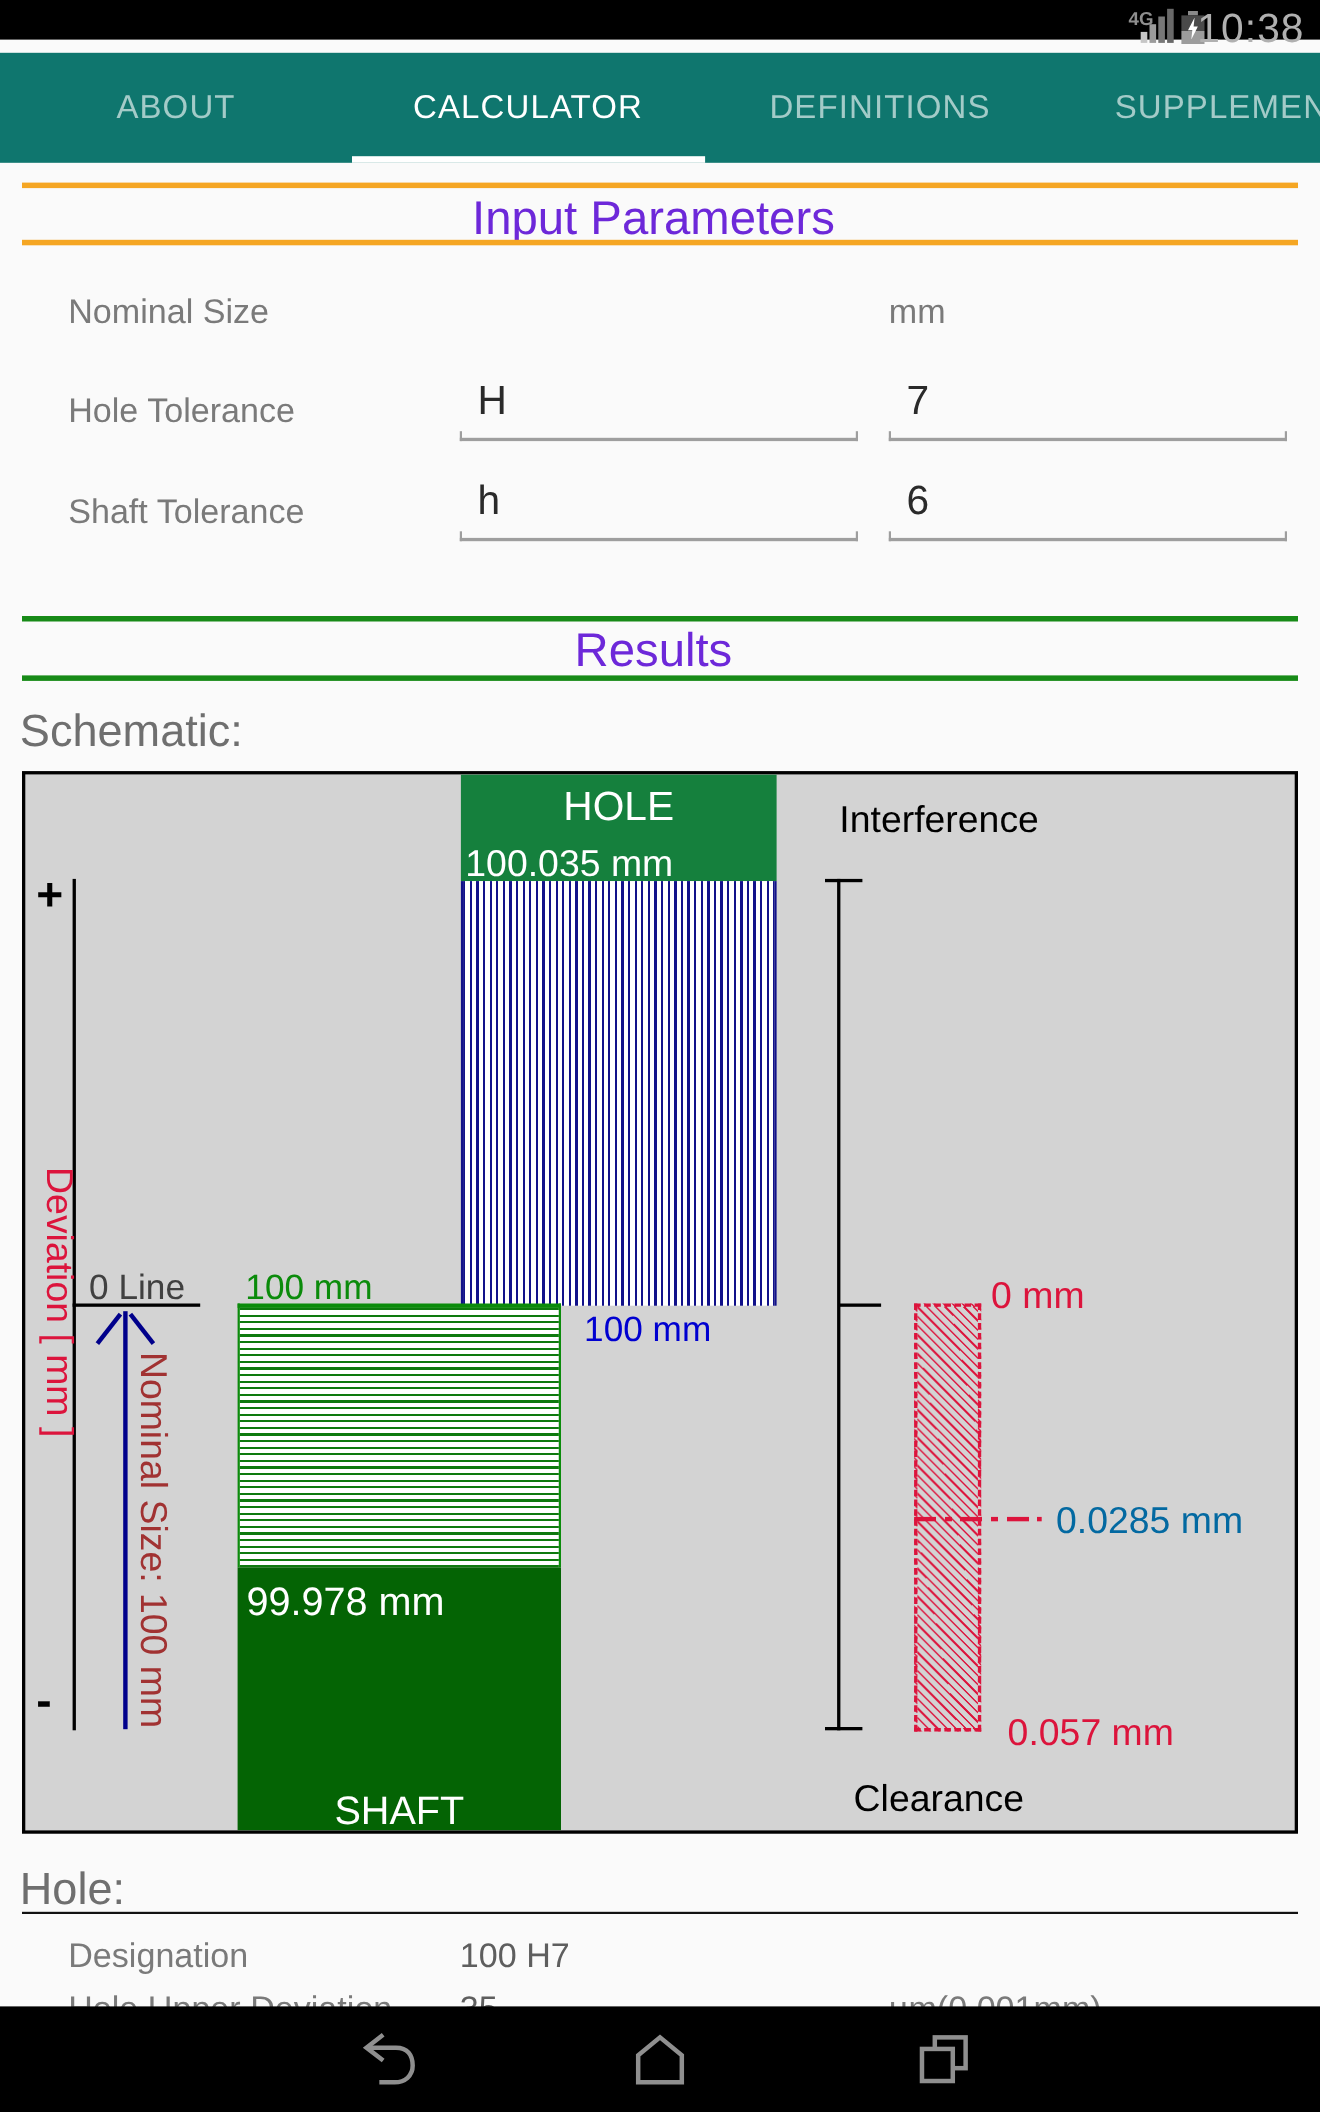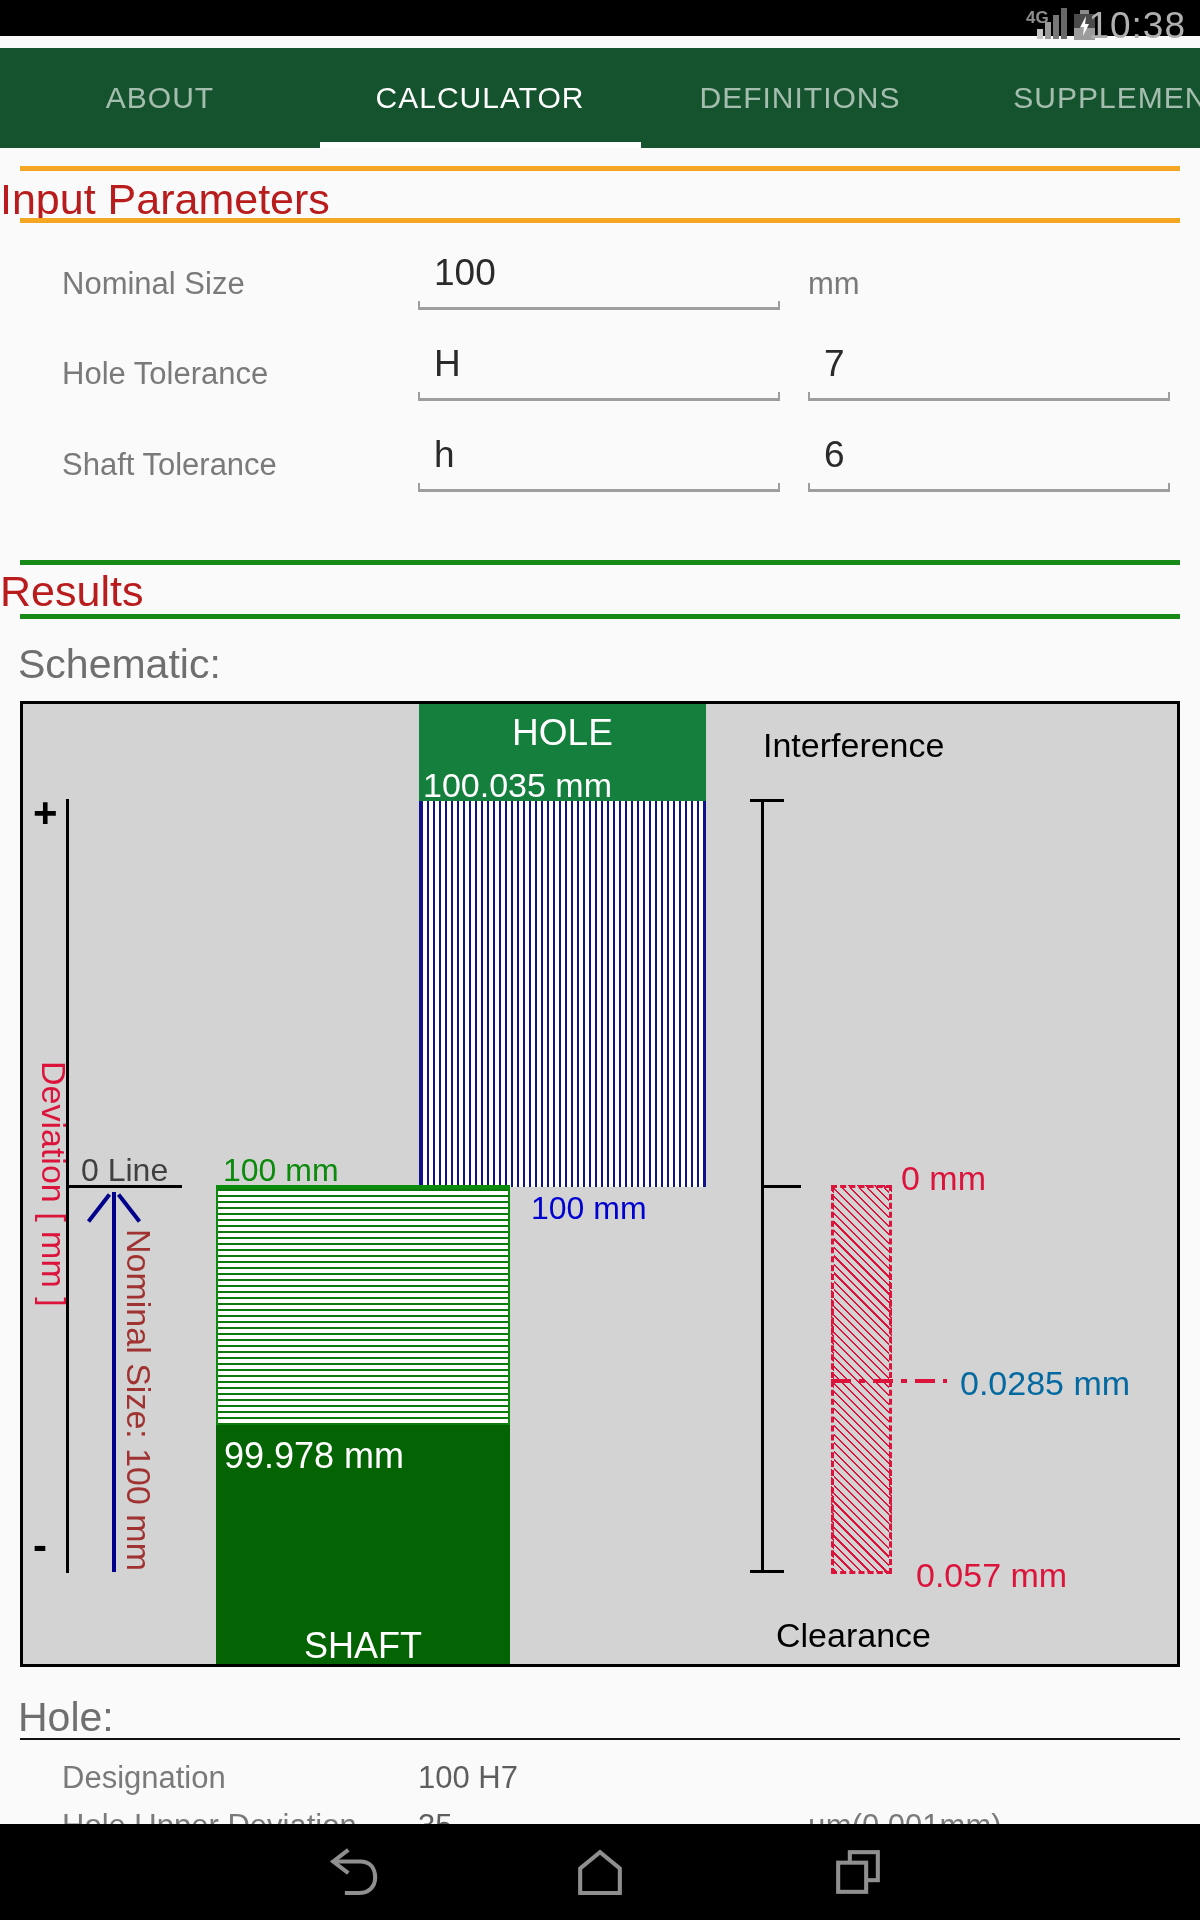--- a/index.html
+++ b/index.html
@@ -11,30 +11,30 @@
   .net-label{position:absolute;left:1026px;top:8px;font-size:17px;font-weight:bold;color:#8E8E8E;}
   .sig{position:absolute;left:1037px;top:8px;width:30px;height:31px;display:flex;align-items:flex-end;gap:2px;}
   .sig i{display:block;width:6px;}
   .batt{position:absolute;left:1074px;top:10px;width:21px;height:30px;}
   .batt .notch{position:absolute;left:6px;top:0;width:9px;height:4px;background:#8A8A8A;}
   .batt .body{position:absolute;left:0;top:4px;width:21px;height:26px;
               background:linear-gradient(#4A4A4A 0 55%,#9C9C9C 55% 100%);}
   .batt .bolt{position:absolute;left:3px;top:6px;width:15px;height:20px;background:#FFF;
               clip-path:polygon(60% 0,20% 58%,46% 58%,40% 100%,80% 40%,54% 40%);}
   
-  .tab-bar{position:absolute;left:0;top:48px;width:1200px;height:100px;background:#14532d;display:flex;overflow:hidden;}
+  .tab-bar{position:absolute;left:0;top:48px;width:1200px;height:100px;background:#0f766e;display:flex;overflow:hidden;}
   .tab{width:320px;flex:0 0 320px;display:flex;align-items:center;justify-content:center;
        font-size:30px;letter-spacing:1px;color:rgba(255,255,255,0.62);white-space:nowrap;position:relative;}
   .tab.active{color:#FFF;}
   .tab-underline{position:absolute;left:320px;top:142px;width:321px;height:6px;background:#FFF;}
   
   .rule{position:absolute;left:20px;width:1160px;height:5px;}
   .rule.orange{background:#F5A623;}
   .rule.green{background:#178A17;}
-  .sec-title{position:absolute;left:0;width:1188px;font-size:43px;font-weight:300;color:#b91c1c;}
+  .sec-title{position:absolute;left:0;width:1188px;text-align:center;font-size:43px;font-weight:300;color:#6d28d9;}
   .sub-head{position:absolute;left:18px;font-size:41px;color:#6F6F6F;}
   
   .lbl{position:absolute;left:18px;font-size:31px;color:#7A7A7A;margin-left:44px;}
   .field{position:absolute;height:58px;}
   .field .val{position:absolute;left:16px;top:0;font-size:37px;color:#2A2A2A;}
   .field .ul{position:absolute;left:0;bottom:0;width:100%;height:9px;box-sizing:border-box;
              border-bottom:3px solid #9E9E9E;border-left:2px solid #9E9E9E;border-right:2px solid #9E9E9E;}
   .unit{position:absolute;font-size:31px;color:#7A7A7A;}
   
   .panel{position:absolute;left:20px;top:701px;width:1160px;height:966px;background:#D3D3D3;
@@ -92,24 +92,20 @@
     <div class="tab">DEFINITIONS</div>
     <div class="tab">SUPPLEMENT</div>
   </div>
   <div class="tab-underline"></div>
 
   <div class="rule orange" style="top:166px"></div>
   <div class="sec-title" style="top:175px">Input Parameters</div>
   <div class="rule orange" style="top:218px"></div>
 
   <div class="lbl" style="top:266px">Nominal Size</div>
-  <div class="field" style="left:418px;top:252px;width:362px">
-    <span class="val">100</span>
-      <span class="ul"></span>
-  </div>
   <div class="unit" style="left:808px;top:266px">mm</div>
 
   <div class="lbl" style="top:356px">Hole Tolerance</div>
   <div class="field" style="left:418px;top:343px;width:362px">
     <span class="val">H</span>
       <span class="ul"></span>
   </div>
   <div class="field" style="left:808px;top:343px;width:362px">
     <span class="val">7</span>
       <span class="ul"></span>

